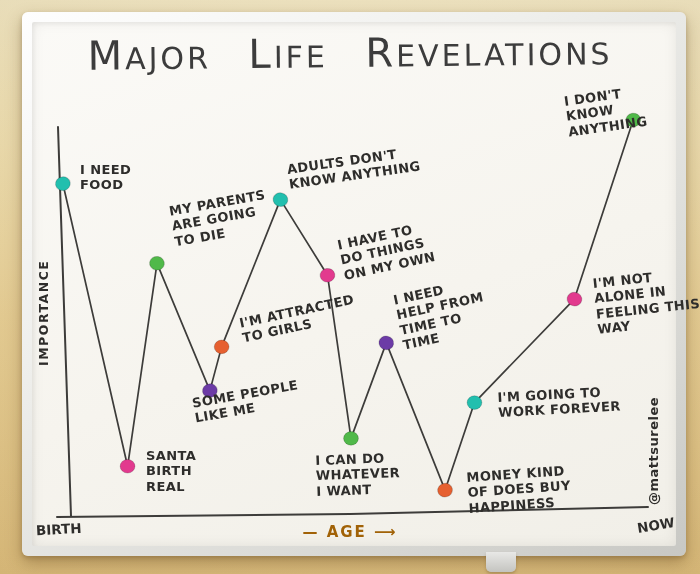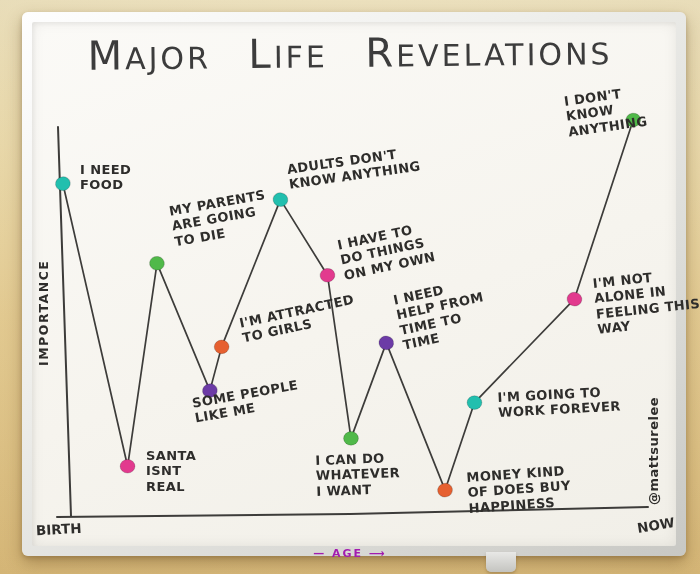--- a/index.html
+++ b/index.html
@@ -36,21 +36,21 @@
     position:absolute;font-size:13px;font-weight:700;color:#2e2d2b;
     line-height:1.18;letter-spacing:.4px;white-space:pre-line;
     transform-origin:0 0;
   }
   .ylab{
     position:absolute;left:36px;top:366px;transform:rotate(-90deg);transform-origin:0 0;
     font-size:12.5px;font-weight:700;letter-spacing:1.5px;color:#2e2d2b;white-space:nowrap;
   }
   .xstart{position:absolute;left:36px;top:521px;font-size:13.5px;font-weight:700;color:#2e2d2b;transform:rotate(-3deg);}
   .xend{position:absolute;left:637px;top:517px;font-size:13.5px;font-weight:700;color:#2e2d2b;transform:rotate(-9deg);}
-  .xaxislab{position:absolute;left:0;right:0;top:523px;text-align:center;font-size:11px;font-weight:700;letter-spacing:2px;color:#a21caf;margin-top:24px;}
+  .xaxislab{position:absolute;left:0;right:0;top:523px;text-align:center;font-size:15px;font-weight:700;letter-spacing:2px;color:#a16207;}
   .watermark{
     position:absolute;left:646px;top:505px;width:160px;
     transform:rotate(-90deg);transform-origin:0 0;
     font-size:13px;font-weight:700;color:#2e2d2b;letter-spacing:.5px;
   }
 </style>
 </head>
 <body>
 
 <div class="wood-shade"></div>
@@ -78,21 +78,21 @@
     <ellipse cx="445.08000000000004" cy="490.14" rx="7.4" ry="6.8" transform="rotate(-10 445.08000000000004 490.14)" fill="#e66030" stroke="rgba(0,0,0,0.18)" stroke-width="1"></ellipse>
     <ellipse cx="474.47999999999996" cy="402.58000000000004" rx="7.4" ry="6.8" transform="rotate(0 474.47999999999996 402.58000000000004)" fill="#22bfae" stroke="rgba(0,0,0,0.18)" stroke-width="1"></ellipse>
     <ellipse cx="574.44" cy="299.1" rx="7.4" ry="6.8" transform="rotate(10 574.44 299.1)" fill="#e23a8e" stroke="rgba(0,0,0,0.18)" stroke-width="1"></ellipse>
     <ellipse cx="633.24" cy="120" rx="7.4" ry="6.8" transform="rotate(-10 633.24 120)" fill="#50b949" stroke="rgba(0,0,0,0.18)" stroke-width="1"></ellipse>
   </svg>
 
 <div id="labels">
     <div class="plabel" style="left: 80px; top: 162px; transform: rotate(0deg);">I NEED
 FOOD</div>
     <div class="plabel" style="left: 146px; top: 448px; transform: rotate(0deg);">SANTA
-ISNT
+BIRTH
 REAL</div>
     <div class="plabel" style="left: 168px; top: 204px; transform: rotate(-10deg);">MY PARENTS
 ARE GOING
 TO DIE</div>
     <div class="plabel" style="left: 191px; top: 396px; transform: rotate(-10deg);">SOME PEOPLE
 LIKE ME</div>
     <div class="plabel" style="left: 238px; top: 316px; transform: rotate(-12deg);">I'M ATTRACTED
 TO GIRLS</div>
     <div class="plabel" style="left: 286px; top: 162px; transform: rotate(-8deg);">ADULTS DON'T
 KNOW ANYTHING</div>

